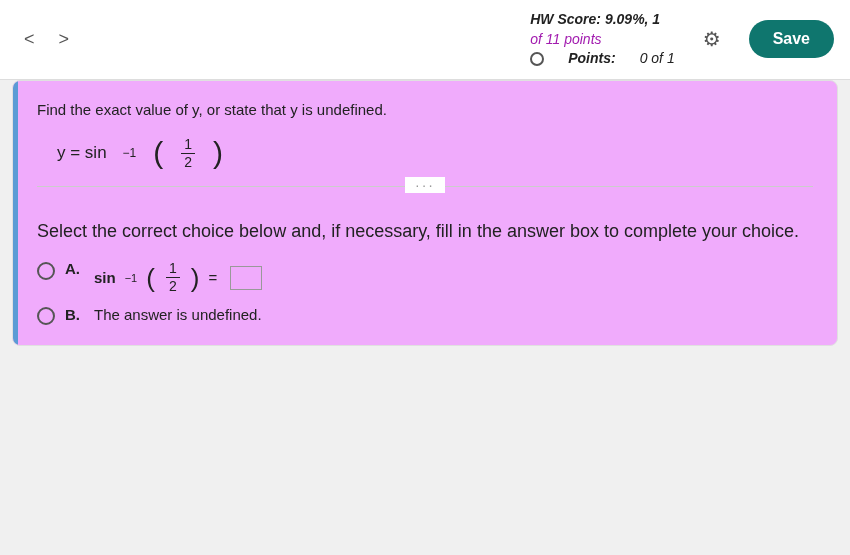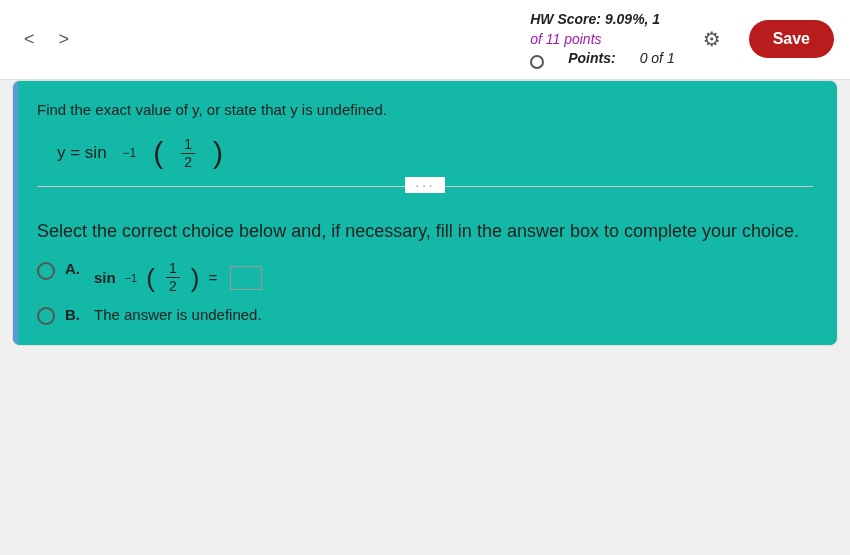--- a/index.html
+++ b/index.html
@@ -56,21 +56,21 @@
       color: #222;
     }
 
     .hw-score-detail {
       font-size: 14px;
       color: #a21caf;
     }
 
     .points-row {
       display: flex;
-      align-items: flex-end;
+      align-items: center;
       gap: 24px;
       font-size: 14px;
       color: #222;
     }
 
     .circle-icon {
       width: 14px;
       height: 14px;
       border: 2px solid #555;
       border-radius: 50%;
@@ -79,21 +79,21 @@
 
     .gear-icon {
       font-size: 20px;
       color: #555;
       margin-left: 16px;
       margin-right: 16px;
       cursor: pointer;
     }
 
     .save-btn {
-      background: #b91c1c;
+      background: #0f766e;
       color: #fff;
       border: none;
       border-radius: 20px;
       padding: 10px 24px;
       font-size: 16px;
       font-weight: bold;
       cursor: pointer;
     }
 
     .question-text {
@@ -210,21 +210,21 @@
 
     .choice-b-row {
       display: flex;
       align-items: center;
       gap: 10px;
       margin-top: 8px;
     }
 
     .content-wrapper {
       position: relative;
-      background: #14b8a6;
+      background: #f0abfc;
       margin: 0 12px 12px 12px;
       border-radius: 8px;
       border: 1px solid #e0e0e0;
       padding: 20px 24px;
       overflow: hidden;
     }
 
     .side-bar {
       position: absolute;
       left: 0;

